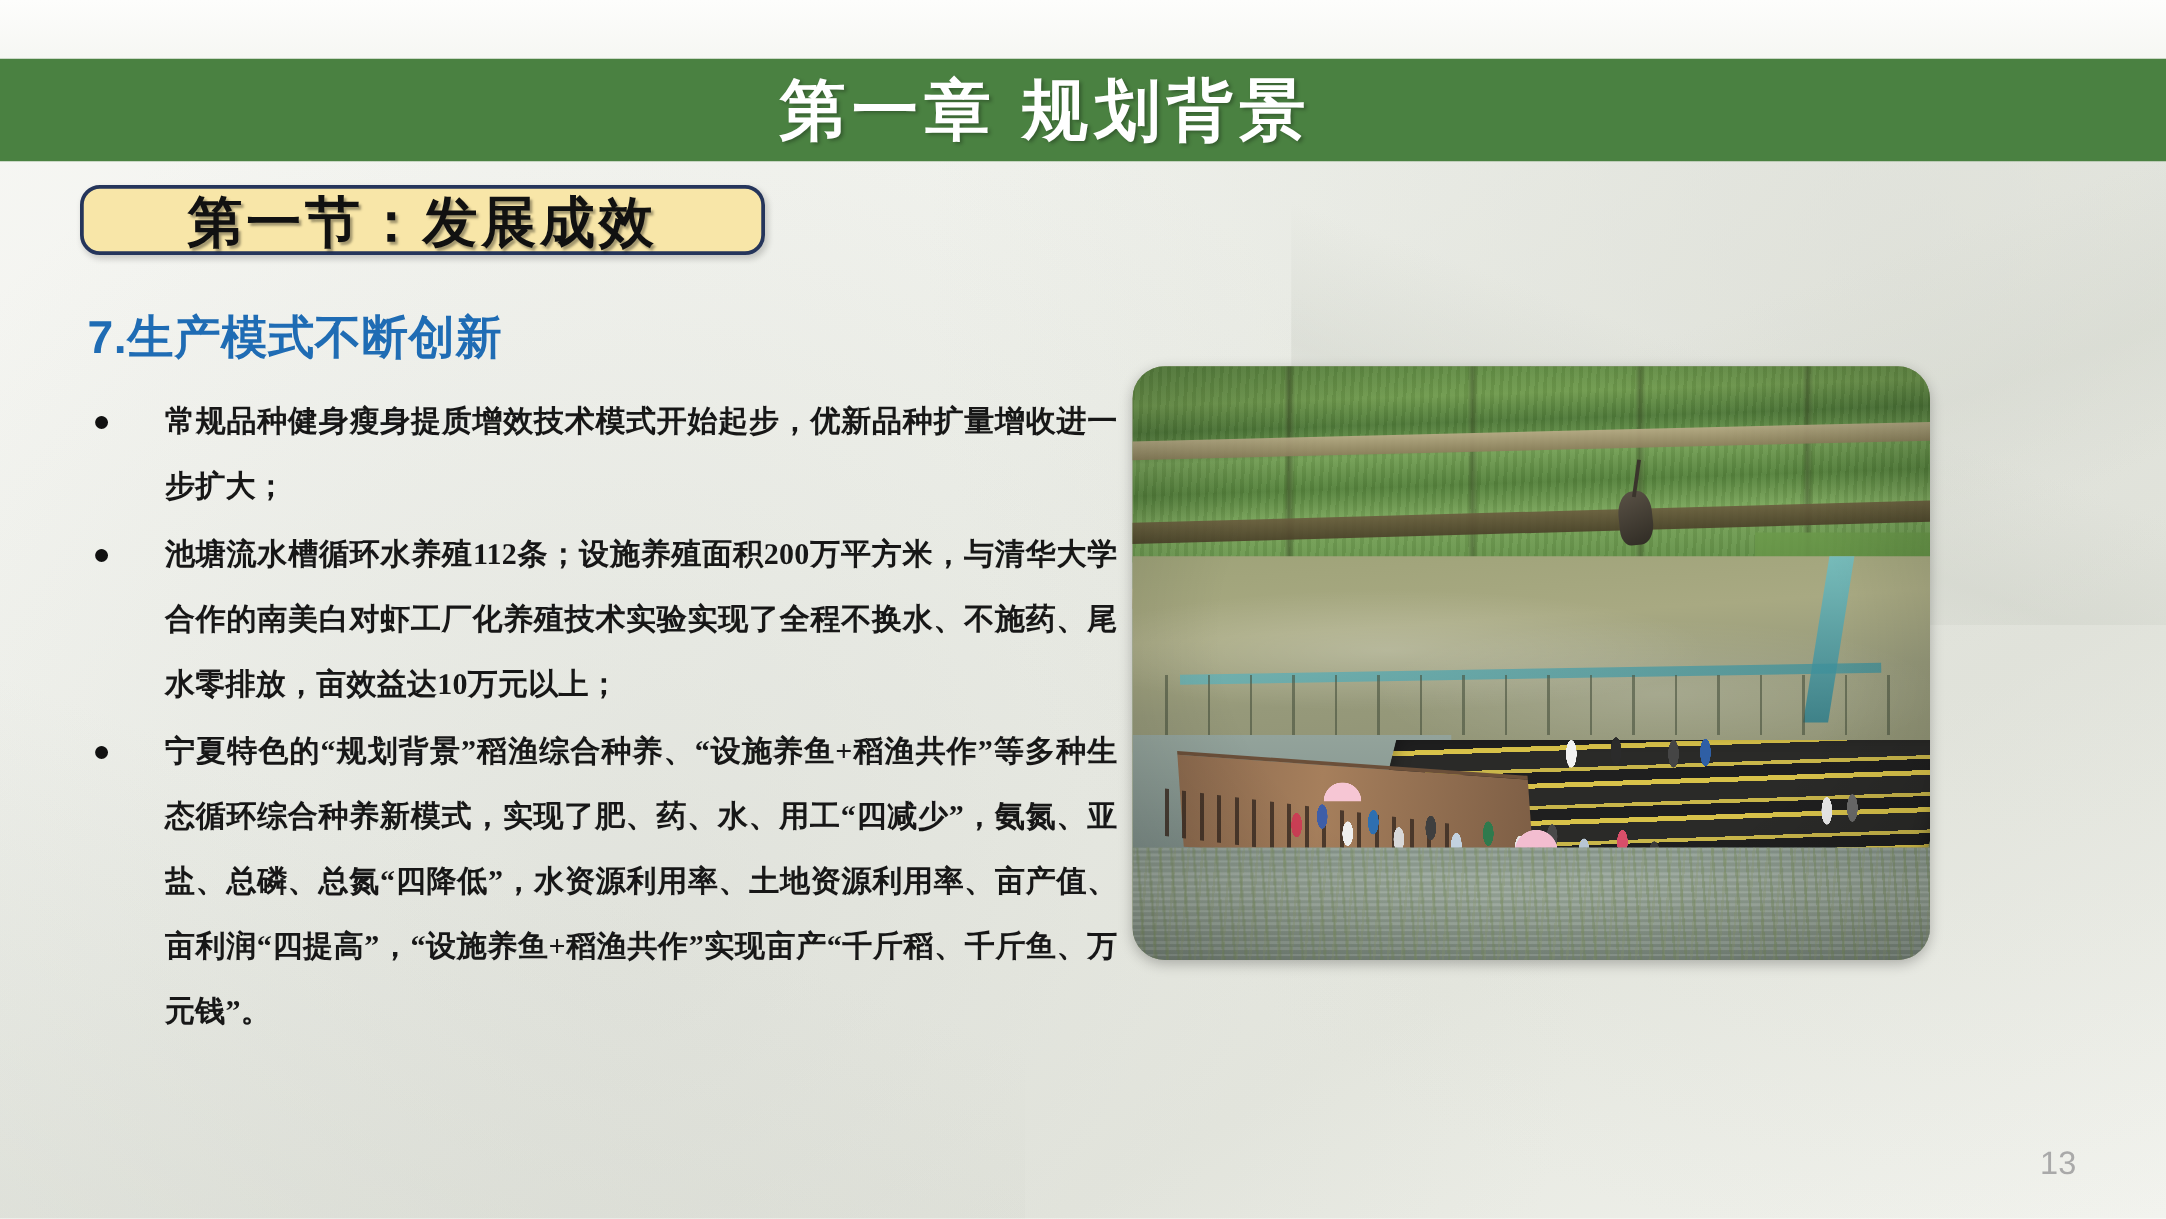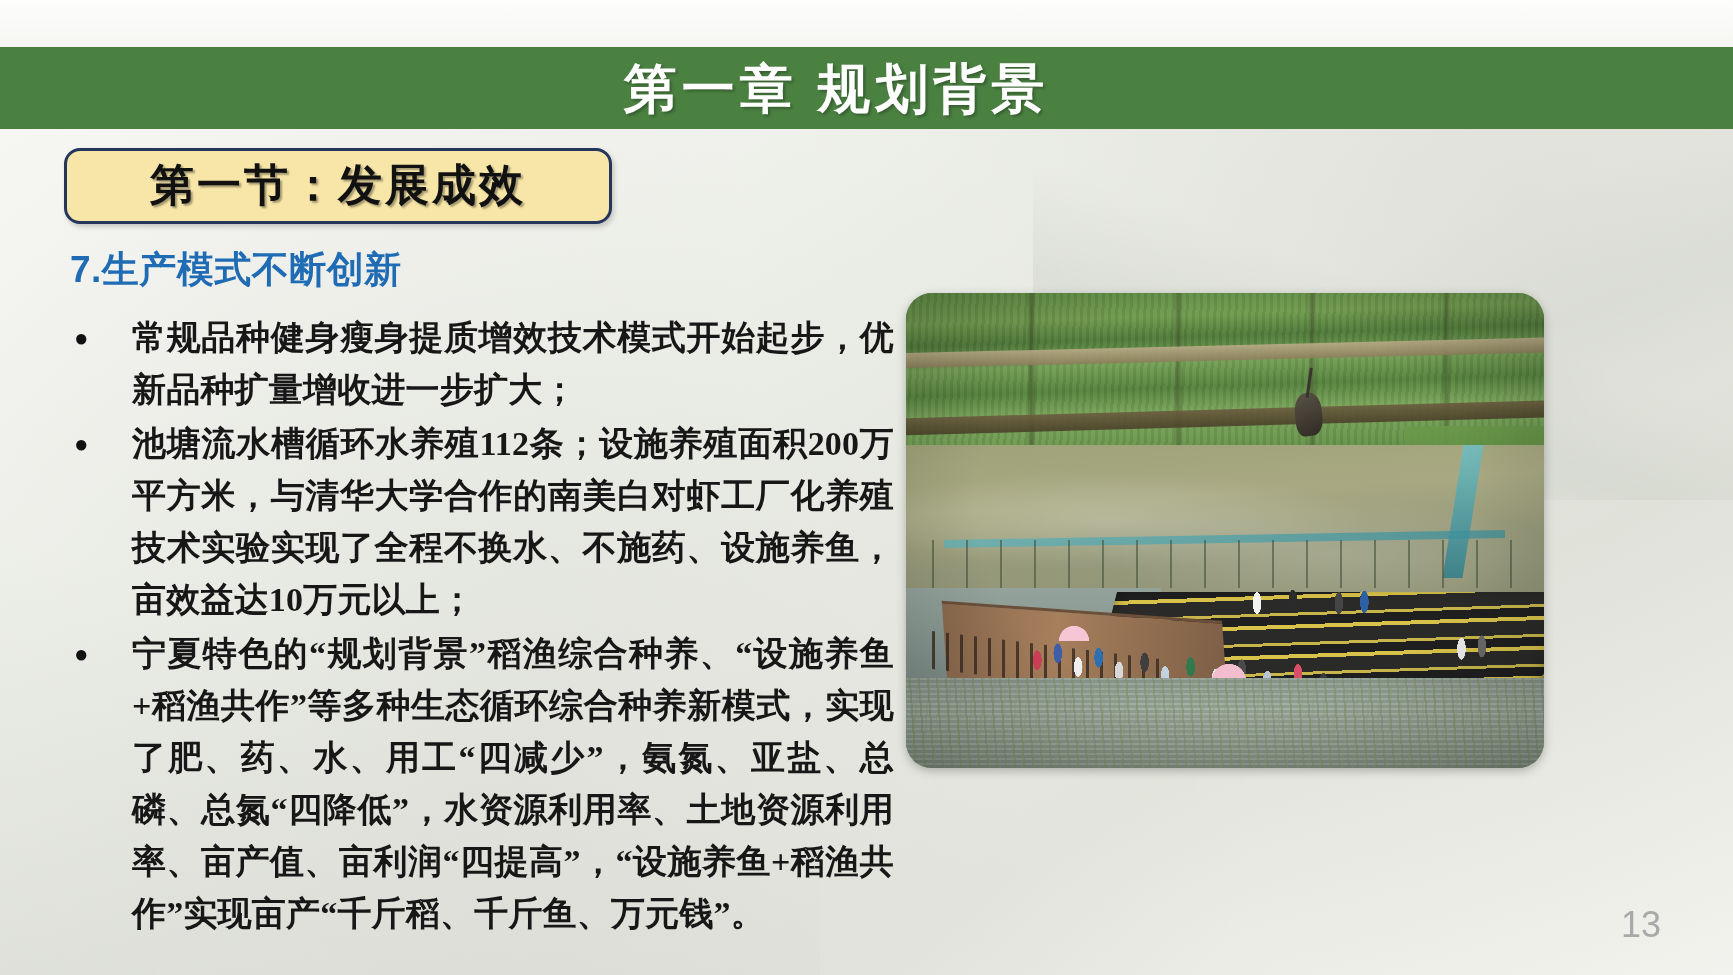--- a/index.html
+++ b/index.html
@@ -81,26 +81,26 @@
     line-height: 1;
     margin-right: 60px;
   }
 
   
   .section-box {
     position: absolute;
     left: 64px;
     top: 148px;
     width: 548px;
-    height: 76px;
+    height: 56px;
     background: #f8e6a8;
     border: 3px solid #25355b;
     border-radius: 16px;
     display: flex;
-    align-items: center;
+    align-items: flex-end;
     justify-content: center;
     box-shadow: 2px 3px 5px rgba(0,0,0,0.18);
   }
   .section-box-label {
     font-family: "Liberation Serif", "DejaVu Serif", serif;
     font-size: 44px;
     font-weight: bold;
     color: #111111;
     letter-spacing: 3px;
     text-shadow: 2px 2px 2px rgba(0,0,0,0.35);
@@ -137,21 +137,21 @@
     flex: 0 0 68px;
     font-size: 24px;
     line-height: 52px;
     color: #111111;
     text-align: left;
     padding-left: 10px;
   }
   .bullet-text {
     flex: 1 1 auto;
     font-family: "Liberation Serif", "DejaVu Serif", serif;
-    font-size: 34px;
+    font-size: 24px;
     font-weight: bold;
     color: #171717;
     line-height: 52px;
     letter-spacing: 0.2px;
     text-align: justify;
     text-justify: inter-ideograph;
   }
 
   
   .photo-frame {
@@ -318,21 +318,21 @@
     position: absolute; inset: 0;
     background: radial-gradient(ellipse at 50% 45%, rgba(0,0,0,0) 55%, rgba(0,0,0,0.20) 100%);
   }
 
   
   .page-number {
     position: absolute;
     right: 72px;
     bottom: 32px;
     font-family: "Liberation Sans", "DejaVu Sans", sans-serif;
-    font-size: 36px;
+    font-size: 26px;
     color: #a9a9a9;
     line-height: 1;
   }
 </style>
 </head>
 <body>
 
 <div class="slide">
 
   <div class="bg-watermark"></div>
@@ -352,21 +352,21 @@
 
   <div class="body-block">
 
     <div class="bullet-row">
       <div class="bullet-marker">●</div>
       <div class="bullet-text">常规品种健身瘦身提质增效技术模式开始起步，优新品种扩量增收进一步扩大；</div>
     </div>
 
     <div class="bullet-row">
       <div class="bullet-marker">●</div>
-      <div class="bullet-text">池塘流水槽循环水养殖112条；设施养殖面积200万平方米，与清华大学合作的南美白对虾工厂化养殖技术实验实现了全程不换水、不施药、设施养鱼，亩效益达10万元以上；</div>
+      <div class="bullet-text">池塘流水槽循环水养殖112条；设施养殖面积200万平方米，与清华大学合作的南美白对虾工厂化养殖技术实验实现了全程不换水、不施药、尾水零排放，亩效益达10万元以上；</div>
     </div>
 
     <div class="bullet-row">
       <div class="bullet-marker">●</div>
       <div class="bullet-text">宁夏特色的“规划背景”稻渔综合种养、“设施养鱼+稻渔共作”等多种生态循环综合种养新模式，实现了肥、药、水、用工“四减少”，氨氮、亚盐、总磷、总氮“四降低”，水资源利用率、土地资源利用率、亩产值、亩利润“四提高”，“设施养鱼+稻渔共作”实现亩产“千斤稻、千斤鱼、万元钱”。</div>
     </div>
 
   </div>
 
   <div class="photo-frame" title="稻渔综合种养示范基地现场照片：参观人群站在木栈道上观看流水槽养殖池与稻田">

